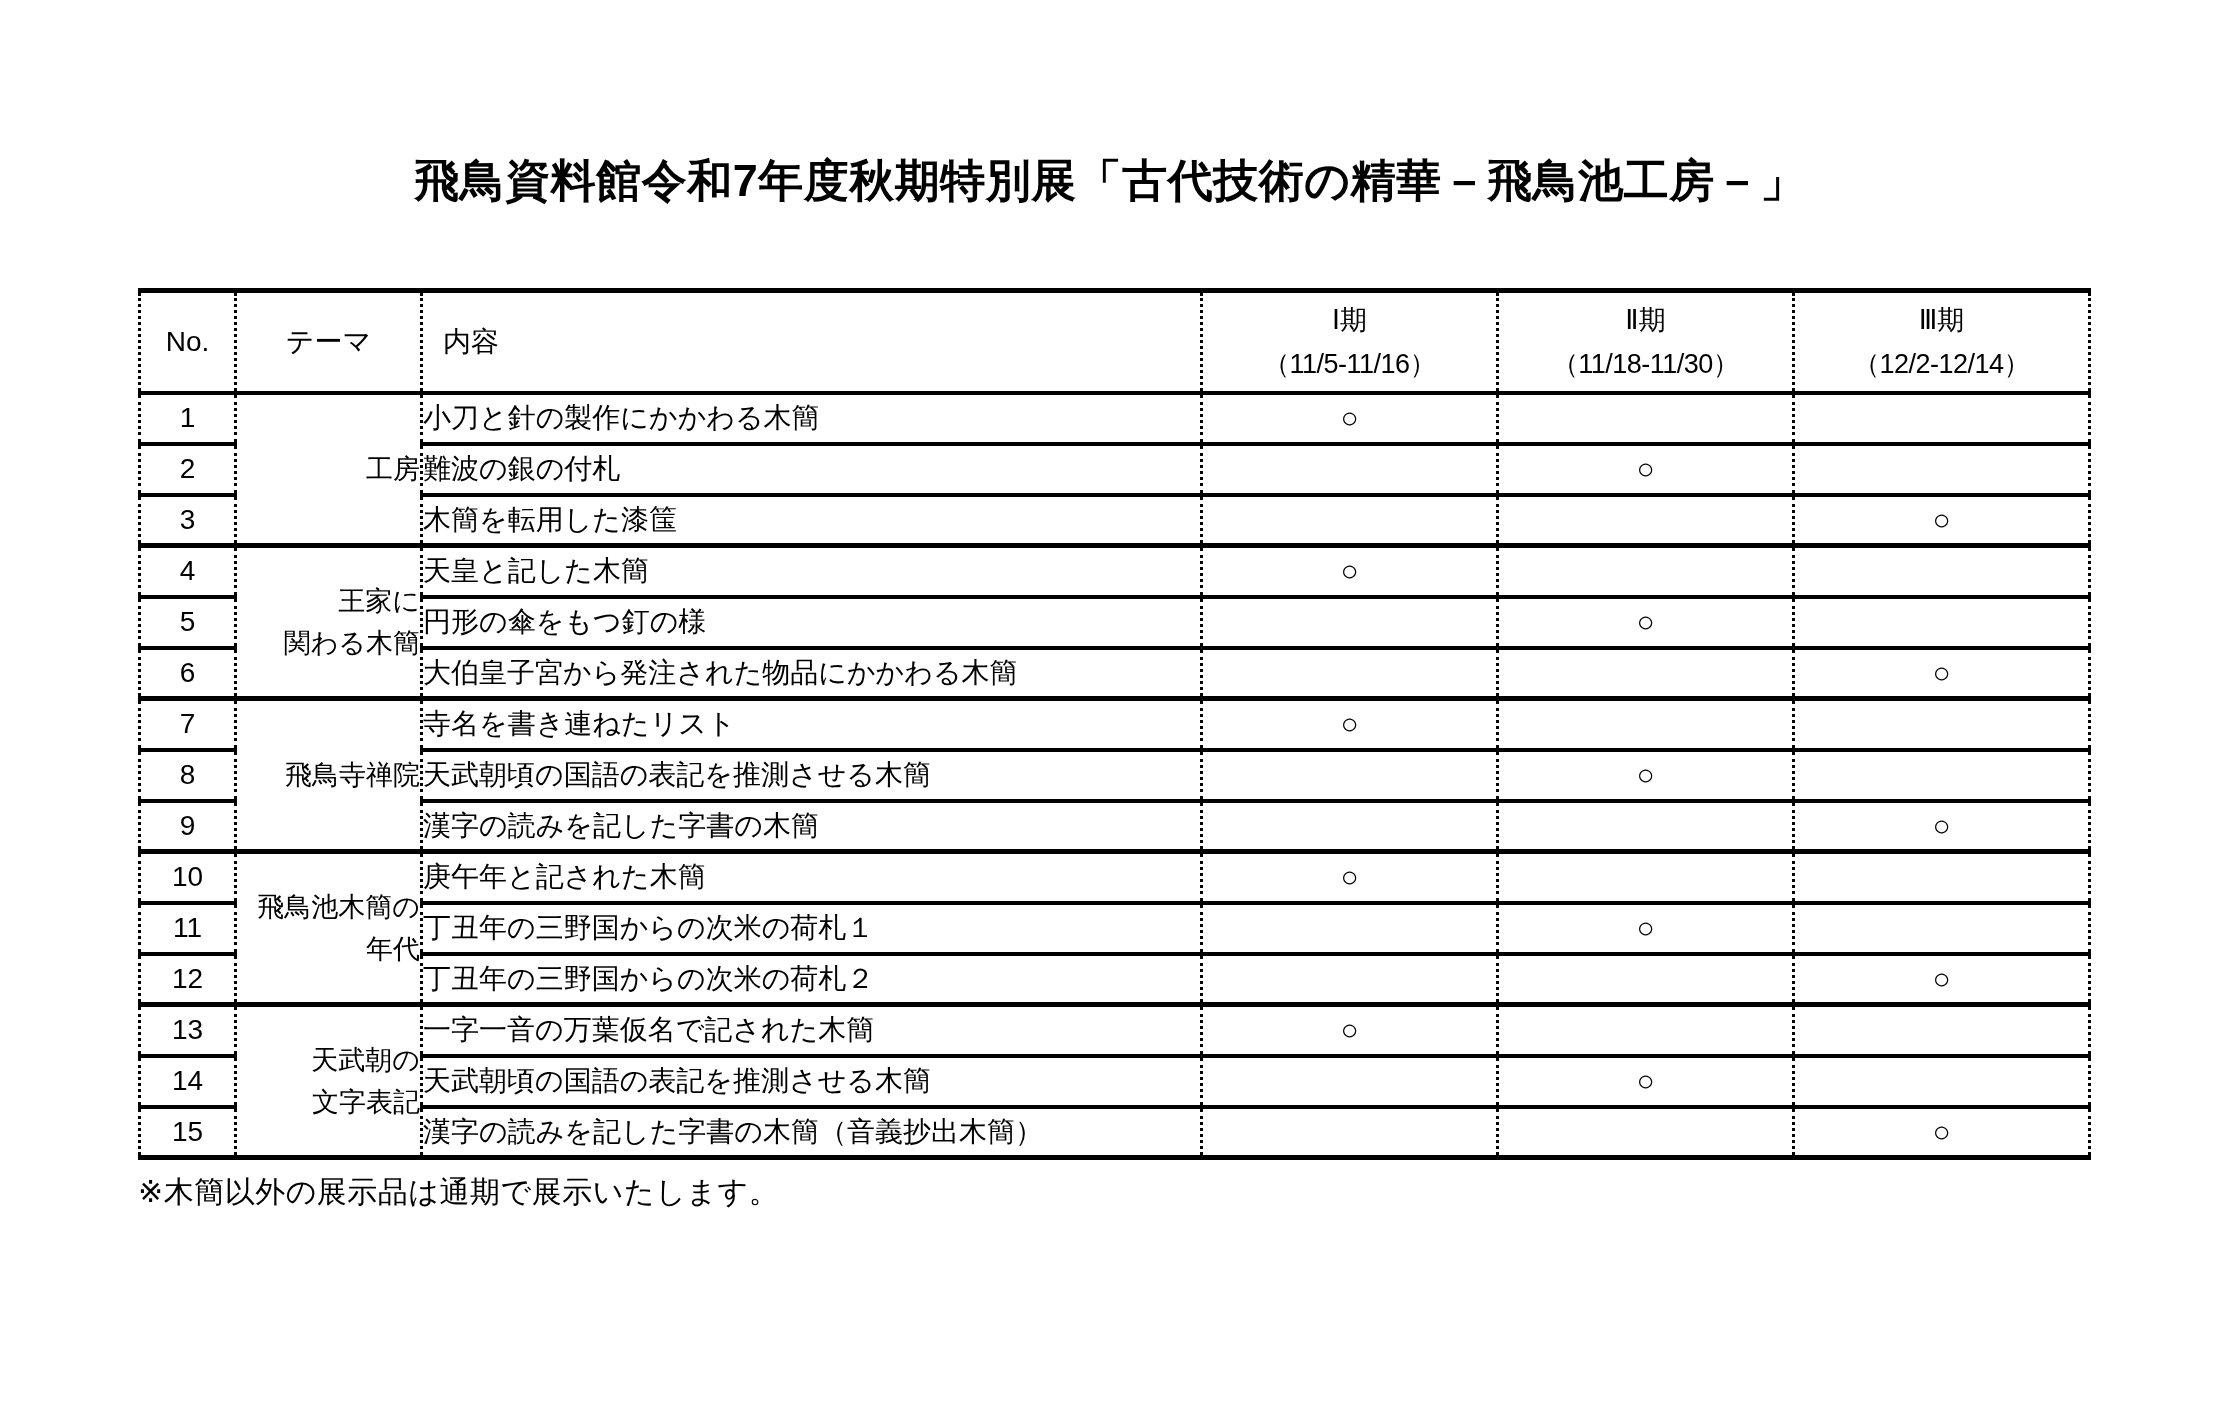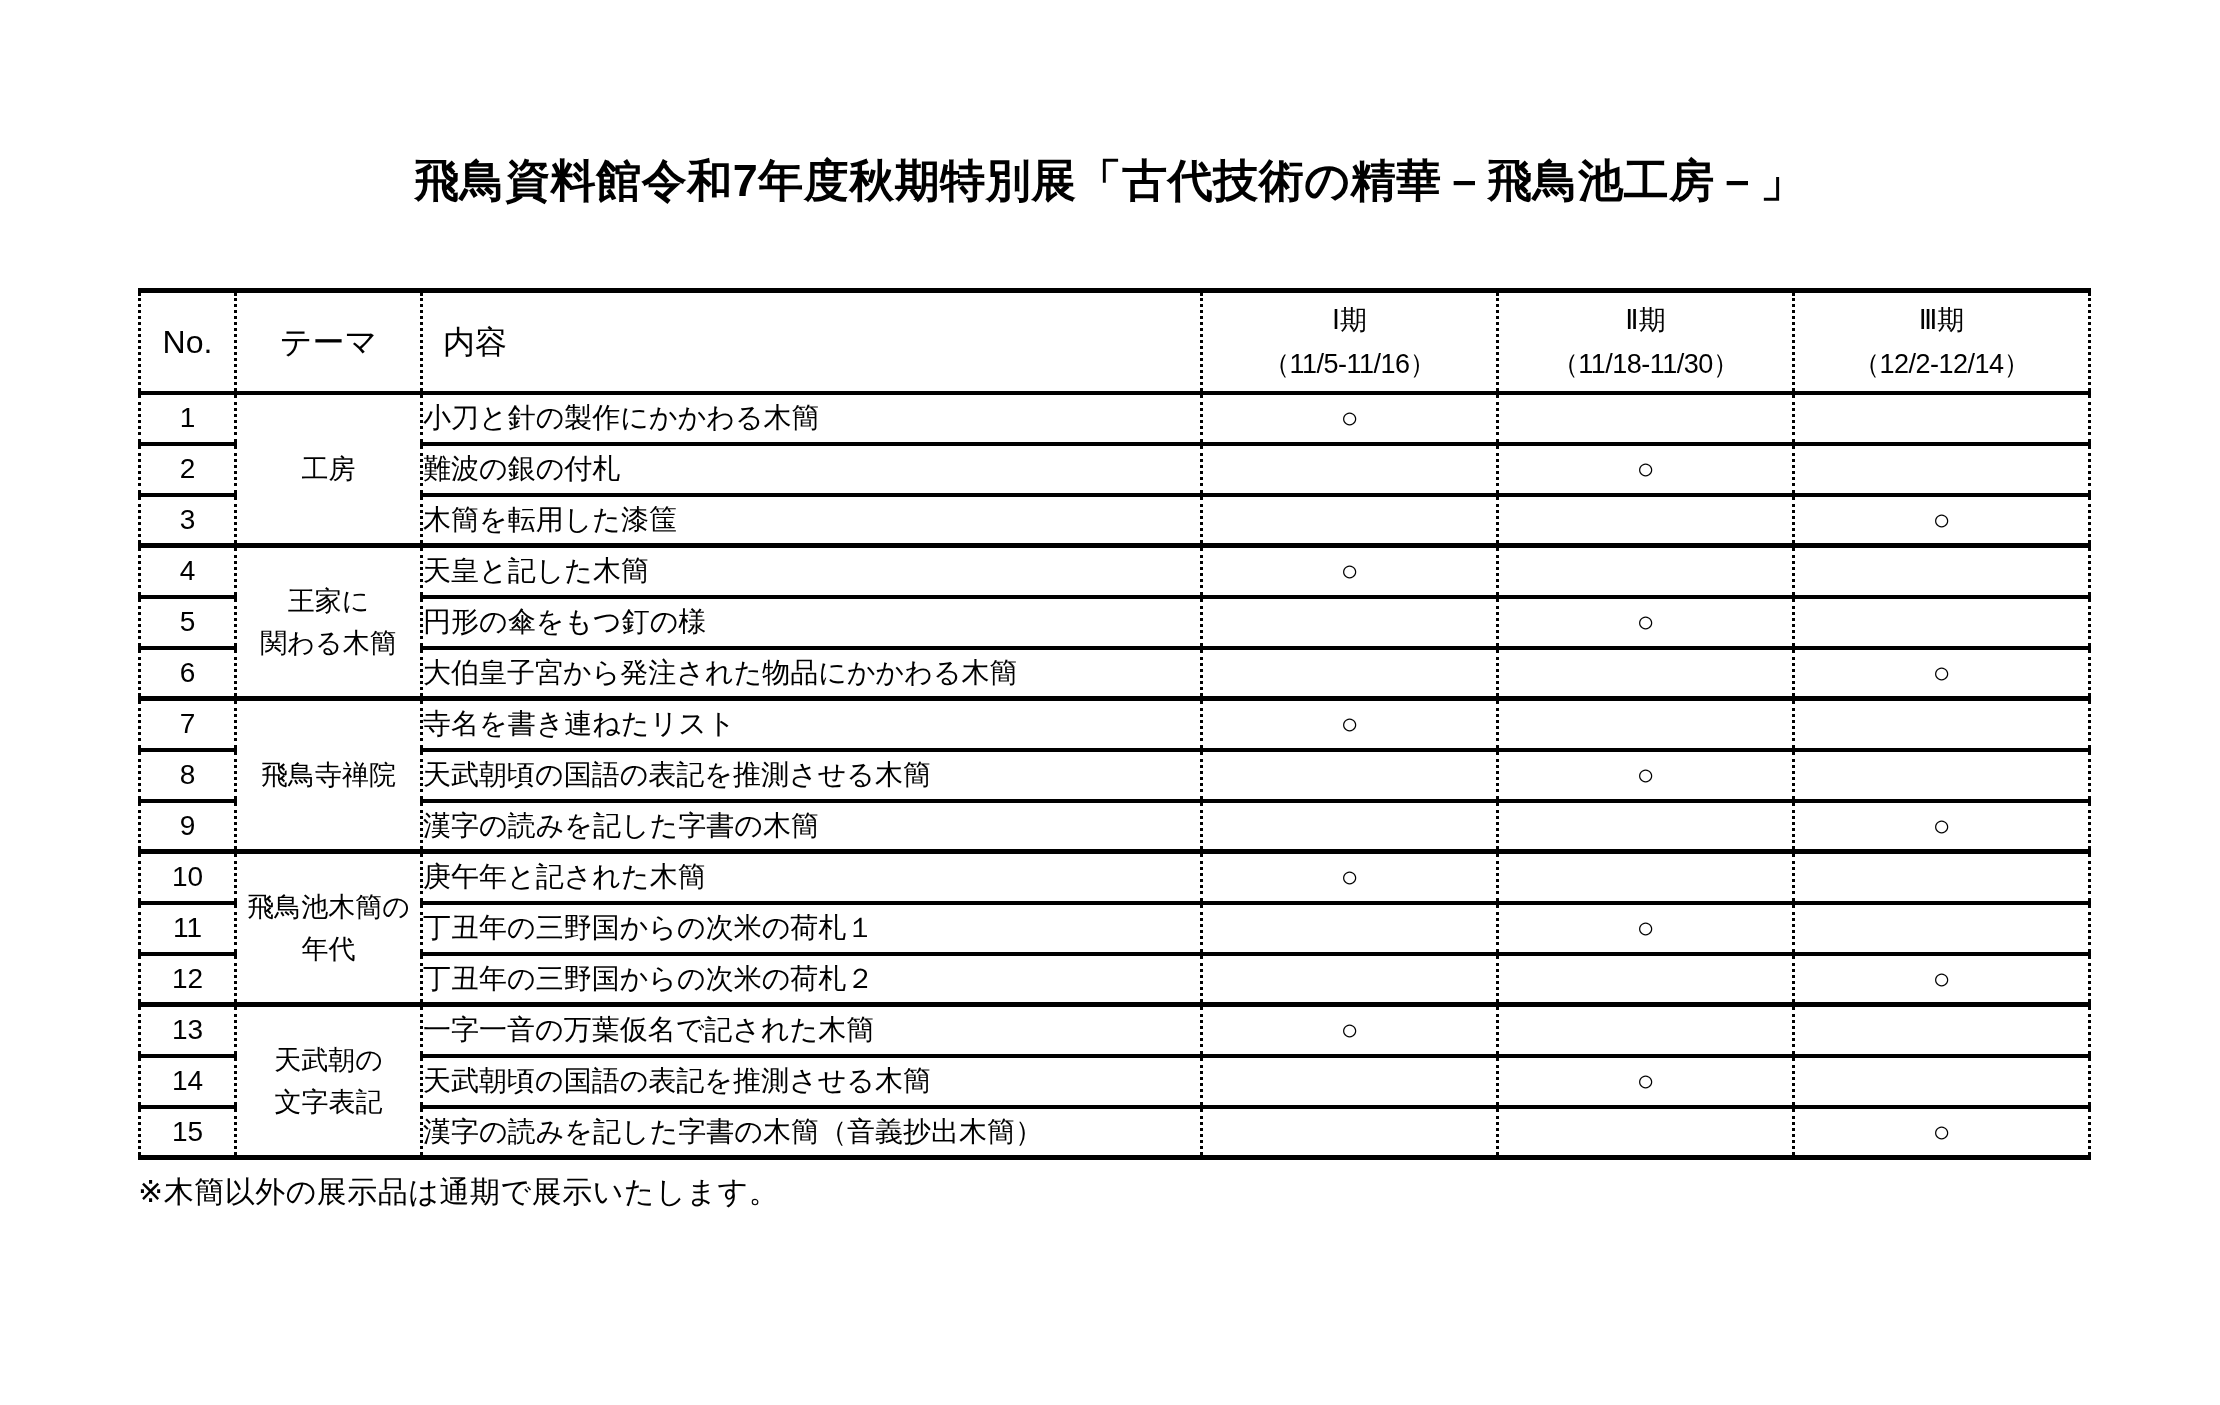--- a/index.html
+++ b/index.html
@@ -75,42 +75,42 @@
   }
 
   
   .hr-top    { border-top: 5px solid #000 !important; }
   .hr-bottom { border-bottom: 5px solid #000 !important; }
   .hr-thin   { border-bottom: 4px solid #000 !important; }
 
   .head-cell {
     height: 102px;
     text-align: center;
-    font-size: 32px;
+    font-size: 28px;
     line-height: 36px;
   }
   .head-cell.left-pad { text-align: left; padding-left: 20px; }
 
   .period-head {
     text-align: center;
     font-size: 27px;
     line-height: 44px;
   }
   .period-head .ph-line1 { display: block; }
   .period-head .ph-line2 { display: block; letter-spacing: -0.5px; }
 
   .row-cell {
     height: 51px;
   }
   td.cell-no {
     text-align: center;
     font-size: 28px;
   }
   td.cell-theme {
-    text-align: center;
+    text-align: right;
     font-size: 27px;
     line-height: 42px;
   }
   td.cell-body {
     text-align: left;
     padding-left: 20px;
     font-size: 28px;
     white-space: nowrap;
   }
   td.cell-mark {

